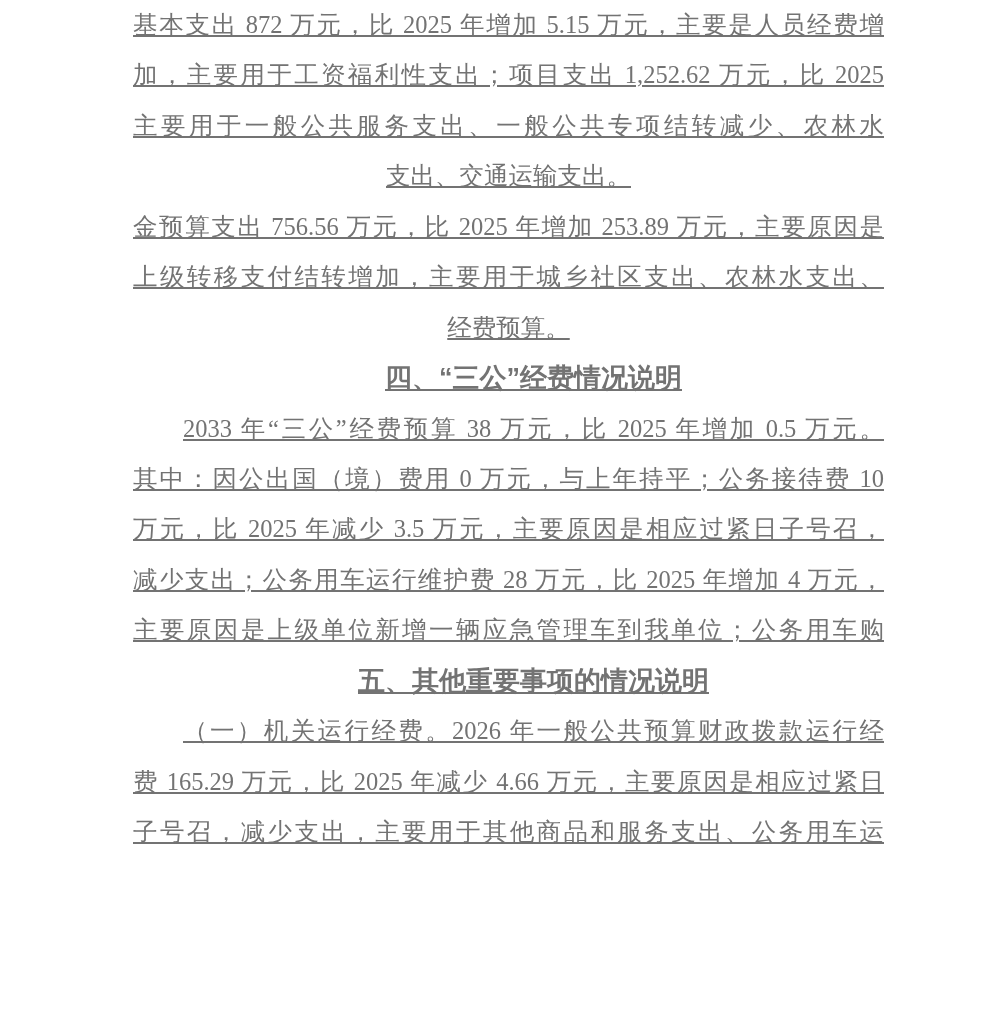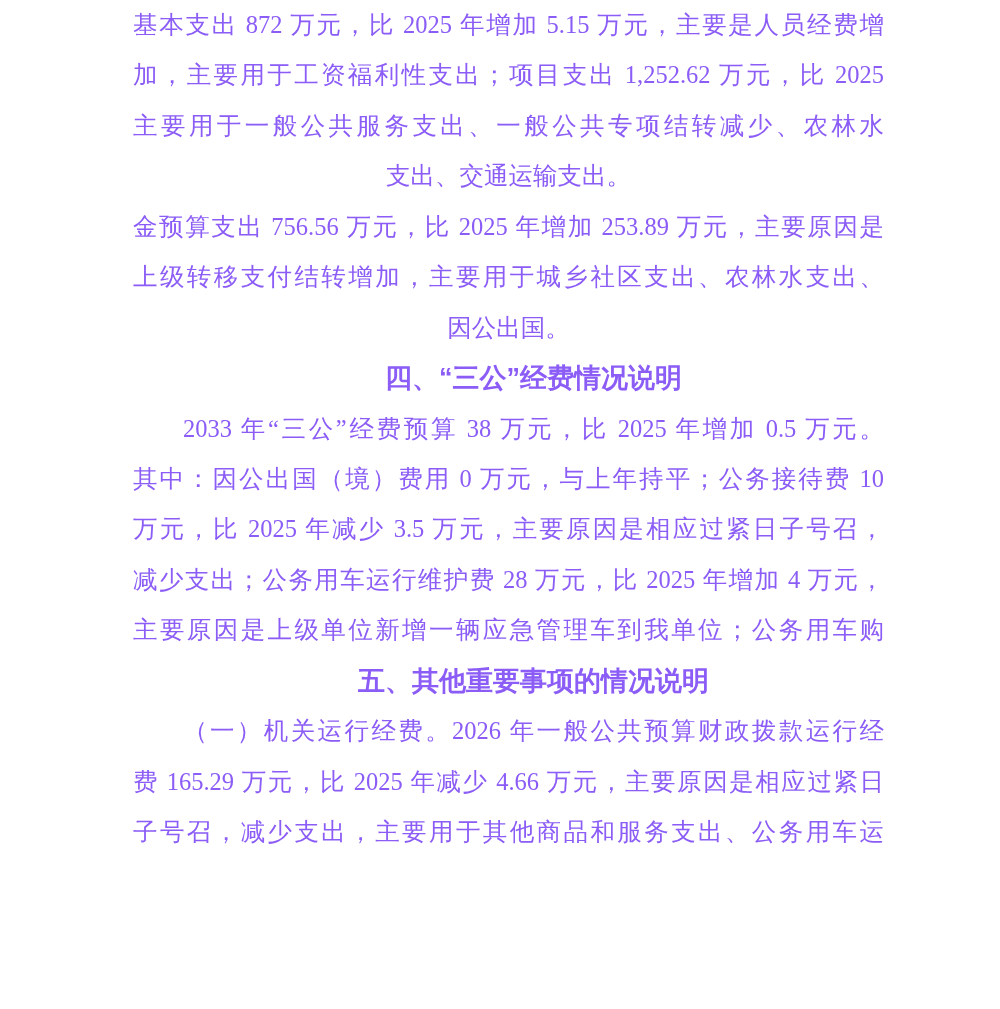--- a/index.html
+++ b/index.html
@@ -17,24 +17,25 @@
     position: absolute;
     left: 133px;
     top: 0;
     width: 751px;
   }
   .line {
     height: 50.45px;
     line-height: 50.45px;
     font-size: 24.5px;
     font-family: "Liberation Serif", "DejaVu Serif", serif;
-    color: #8b5cf6;
+    color: #737373;
     overflow: hidden;
     white-space: normal;
     word-break: normal;
+    text-decoration: underline;
   }
   
   .j {
     text-align: justify;
     text-align-last: justify;
   }
   
   .end {
     text-align: center;
   }
@@ -54,21 +55,21 @@
 </head>
 <body>
 
 <div class="page">
   <div class="line j">基本支出 872 万元，比 2025 年增加 5.15 万元，主要是人员经费增</div>
   <div class="line j">加，主要用于工资福利性支出；项目支出 1,252.62 万元，比 2025</div>
   <div class="line j">主要用于一般公共服务支出、一般公共专项结转减少、农林水</div>
   <div class="line end">支出、交通运输支出。</div>
   <div class="line j">金预算支出 756.56 万元，比 2025 年增加 253.89 万元，主要原因是</div>
   <div class="line j">上级转移支付结转增加，主要用于城乡社区支出、农林水支出、</div>
-  <div class="line end">因公出国。</div>
+  <div class="line end">经费预算。</div>
   <div class="line heading">四、“三公”经费情况说明</div>
   <div class="line j indent">2033 年“三公”经费预算 38 万元，比 2025 年增加 0.5 万元。</div>
   <div class="line j">其中：因公出国（境）费用 0 万元，与上年持平；公务接待费 10</div>
   <div class="line j">万元，比 2025 年减少 3.5 万元，主要原因是相应过紧日子号召，</div>
   <div class="line j">减少支出；公务用车运行维护费 28 万元，比 2025 年增加 4 万元，</div>
   <div class="line j">主要原因是上级单位新增一辆应急管理车到我单位；公务用车购</div>
   <div class="line heading">五、其他重要事项的情况说明</div>
   <div class="line j indent">（一）机关运行经费。2026 年一般公共预算财政拨款运行经</div>
   <div class="line j">费 165.29 万元，比 2025 年减少 4.66 万元，主要原因是相应过紧日</div>
   <div class="line j">子号召，减少支出，主要用于其他商品和服务支出、公务用车运</div>

